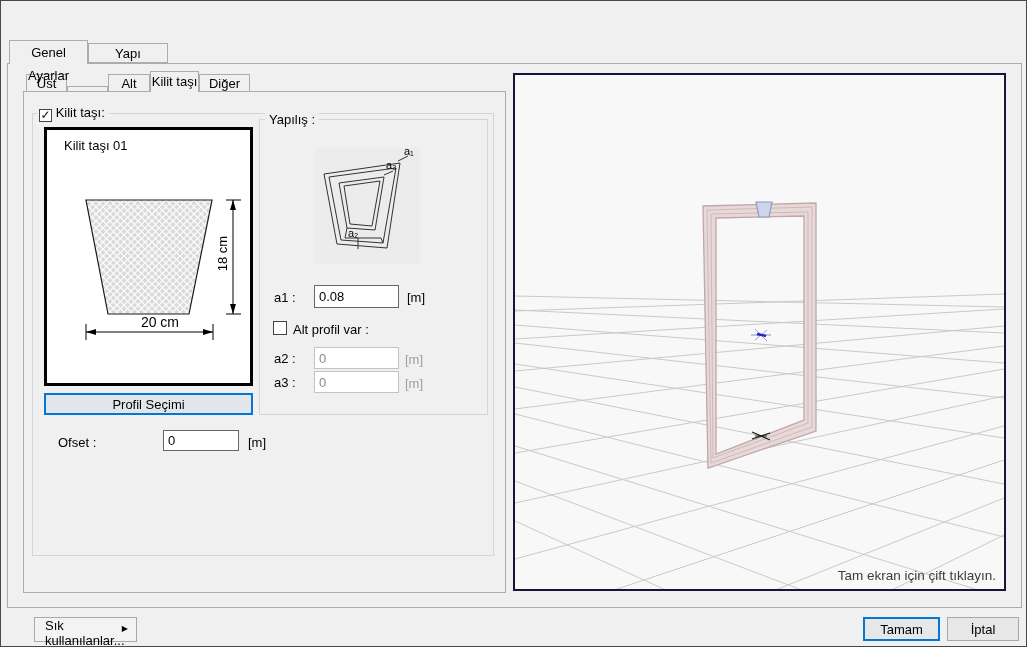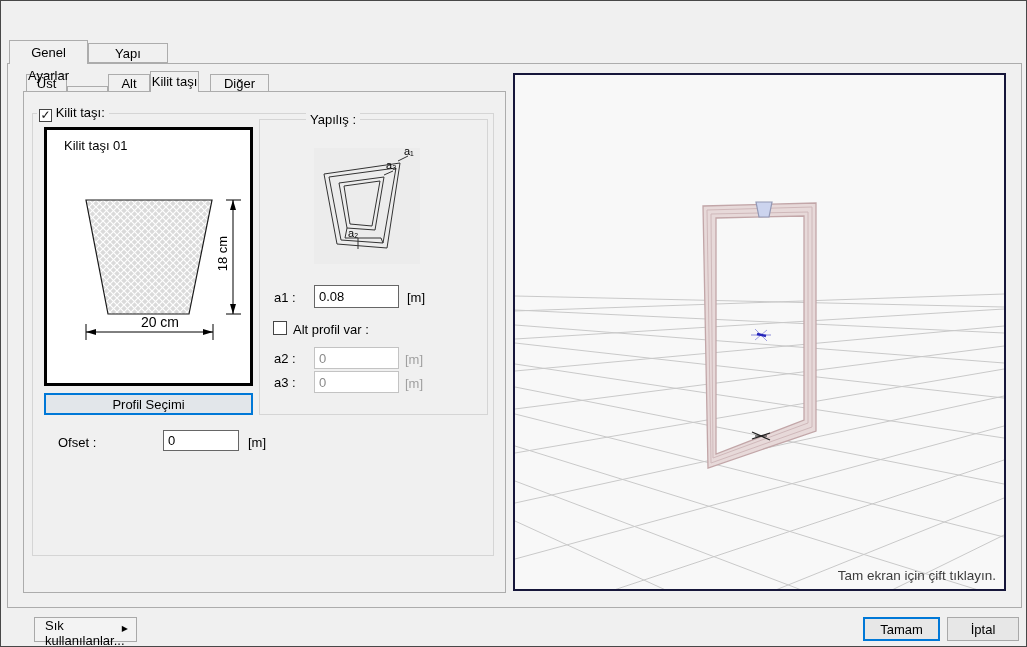--- a/index.html
+++ b/index.html
@@ -41,21 +41,21 @@
 
 
   <div class="tab active" style="left:8px; top:39px; width:79px; height:24px; line-height:23px;">Genel Ayarlar</div>
   <div class="tab" style="left:87px; top:42px; width:80px; height:20px; line-height:19px;">Yapı Bileşenleri</div>
   <div class="panel" style="left:6px; top:62px; width:1015px; height:545px;"></div>
 
   <div class="tab" style="left:25px; top:73px; width:41px; height:18px; line-height:17px; z-index:1;">Üst</div>
   <div class="tab" style="left:66px; top:85px; width:41px; height:16px; line-height:17px; z-index:1;">Düşey</div>
   <div class="tab" style="left:107px; top:73px; width:42px; height:18px; line-height:17px; z-index:1;">Alt</div>
   <div class="tab active" style="left:149px; top:70px; width:49px; height:21px; line-height:20px;">Kilit taşı</div>
-  <div class="tab" style="left:198px; top:73px; width:59px; height:18px; line-height:17px; z-index:1;margin-left:11px;">Diğer</div>
+  <div class="tab" style="left:198px; top:73px; width:51px; height:18px; line-height:17px; z-index:1;">Diğer</div>
   <div class="panel" style="left:22px; top:90px; width:483px; height:502px; z-index:1;"></div>
 
   <div class="groupbox" style="left:31px; top:112px; width:462px; height:443px; z-index:1;"></div>
   <div class="grouplabel" style="left:36px; top:104px; padding-left:2px;">
     <span class="cb" style="position:relative; display:inline-block; vertical-align:-2px;">✓</span>
     <span>Kilit taşı:</span>
   </div>
 
   <div class="previewbox" style="z-index:2;">
     <span class="lbl" style="left:17px; top:8px;">Kilit taşı 01</span>
@@ -83,21 +83,21 @@
     <span class="lbl" style="left:72px; top:184px; width:60px; text-align:right; font-size:14px;">20 cm</span>
   </div>
 
   <button class="btn default" style="left:43px; top:392px; width:209px; height:22px; z-index:2; background:#e2e6ea;">Profil Seçimi</button>
 
   <span class="lbl" style="left:57px; top:434px; z-index:2;">Ofset :</span>
   <input class="field" style="left: 162px; top: 429px; width: 76px; height: 21px; z-index: 2;" value="0">
   <span class="lbl" style="left:247px; top:434px; z-index:2;">[m]</span>
 
   <div class="groupbox" style="left:258px; top:118px; width:229px; height:296px; z-index:1;"></div>
-  <span class="grouplabel" style="left:264px; top:111px;margin-left:41px;">Yapılış :</span>
+  <span class="grouplabel" style="left:264px; top:111px;">Yapılış :</span>
 
   <div style="position:absolute; left:313px; top:147px; width:106px; height:116px; background:#ececec; z-index:2;">
     <svg width="106" height="116" viewBox="0 0 106 116">
       <polygon points="10,26 86,15 73,100 23,96" fill="none" stroke="#333" stroke-width="1"></polygon>
       <polygon points="15,29 82,20 69,95 27,92" fill="none" stroke="#333" stroke-width="1"></polygon>
       <polygon points="25,35 70,29 61,82 33,80" fill="none" stroke="#333" stroke-width="1"></polygon>
       <polygon points="30,38 66,33 58,78 36,76" fill="none" stroke="#333" stroke-width="1"></polygon>
       <polyline points="33,80 31,90 67,90 69,95" fill="none" stroke="#333" stroke-width="1"></polyline>
       <line x1="44" y1="90" x2="44" y2="101" stroke="#333" stroke-width="1"></line>
       <line x1="84" y1="13" x2="94" y2="8" stroke="#333" stroke-width="1"></line>

